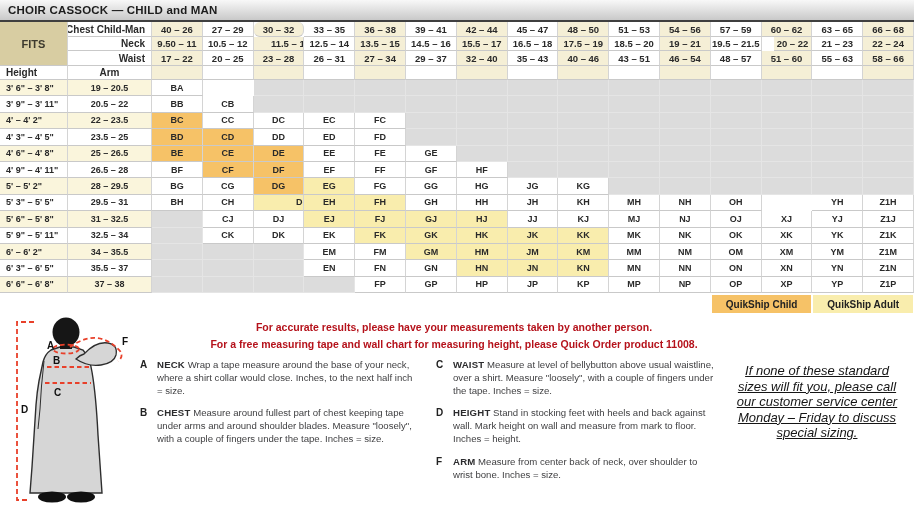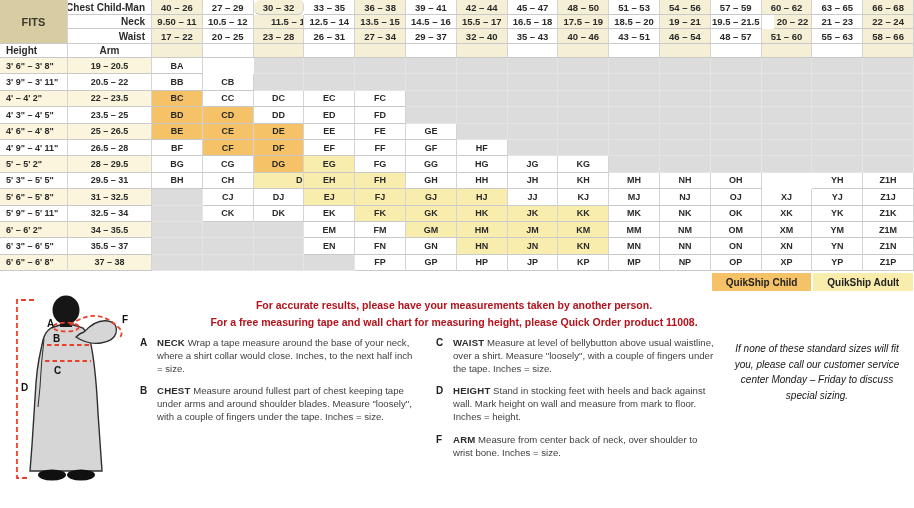--- a/index.html
+++ b/index.html
@@ -41,32 +41,33 @@
   .legend-child{background:#f6c267;}
   .legend-adult{background:#f9edad;}
 
   .bottom{display:flex;height:193px;box-sizing:border-box;}
   .figwrap{width:140px;flex:none;padding:3px 0 0 4px;box-sizing:border-box;}
   .right{flex:1;padding-top:5px;box-sizing:border-box;}
   .notes{width:628px;text-align:center;font-weight:700;font-size:10.5px;line-height:17px;color:#b5121b;margin-bottom:6px;}
   .cols{display:flex;}
   #icol1{width:296px;box-sizing:border-box;padding-right:16px;}
   #icol2{width:298px;box-sizing:border-box;padding-right:16px;}
-  .special{width:166px;font-style:italic;font-size:10px;line-height:15.5px;color:#151515;text-align:center;padding-top:4px;}
+  .special{width:166px;font-style:italic;font-size:13px;line-height:15.5px;color:#151515;text-align:center;padding-top:4px;text-decoration:underline;}
   .special .phone{font-weight:700;margin-top:1px;}
   .inst{display:flex;margin-bottom:10px;}
   .ilet{width:17px;flex:none;font-weight:700;font-size:10px;color:#222;}
   .ibody{flex:1;font-size:9.6px;line-height:12.8px;color:#3f3f41;}
   .ibody b{letter-spacing:.2px;color:#2c2c2e;}
 </style>
 </head>
 <body>
 
 <div class="page">
 
+  <div class="titlebar">CHOIR CASSOCK — CHILD and MAN</div>
 
   <div class="grid" id="size-table">
       <div class="cell fits" style="grid-area: 1 / 1 / 4 / 2;">FITS</div>
       <div class="cell hlab" style="grid-area: 1 / 2;">Chest Child-Man</div>
       <div class="cell hval tint" style="grid-area: 1 / 3;">40 – 26</div>
       <div class="cell hval" style="grid-area: 1 / 4;">27 – 29</div>
       <div class="cell hval tint" style="grid-area: 1 / 5; border-radius: 6px;">30 – 32</div>
       <div class="cell hval" style="grid-area: 1 / 6;">33 – 35</div>
       <div class="cell hval tint" style="grid-area: 1 / 7;">36 – 38</div>
       <div class="cell hval" style="grid-area: 1 / 8;">39 – 41</div>

